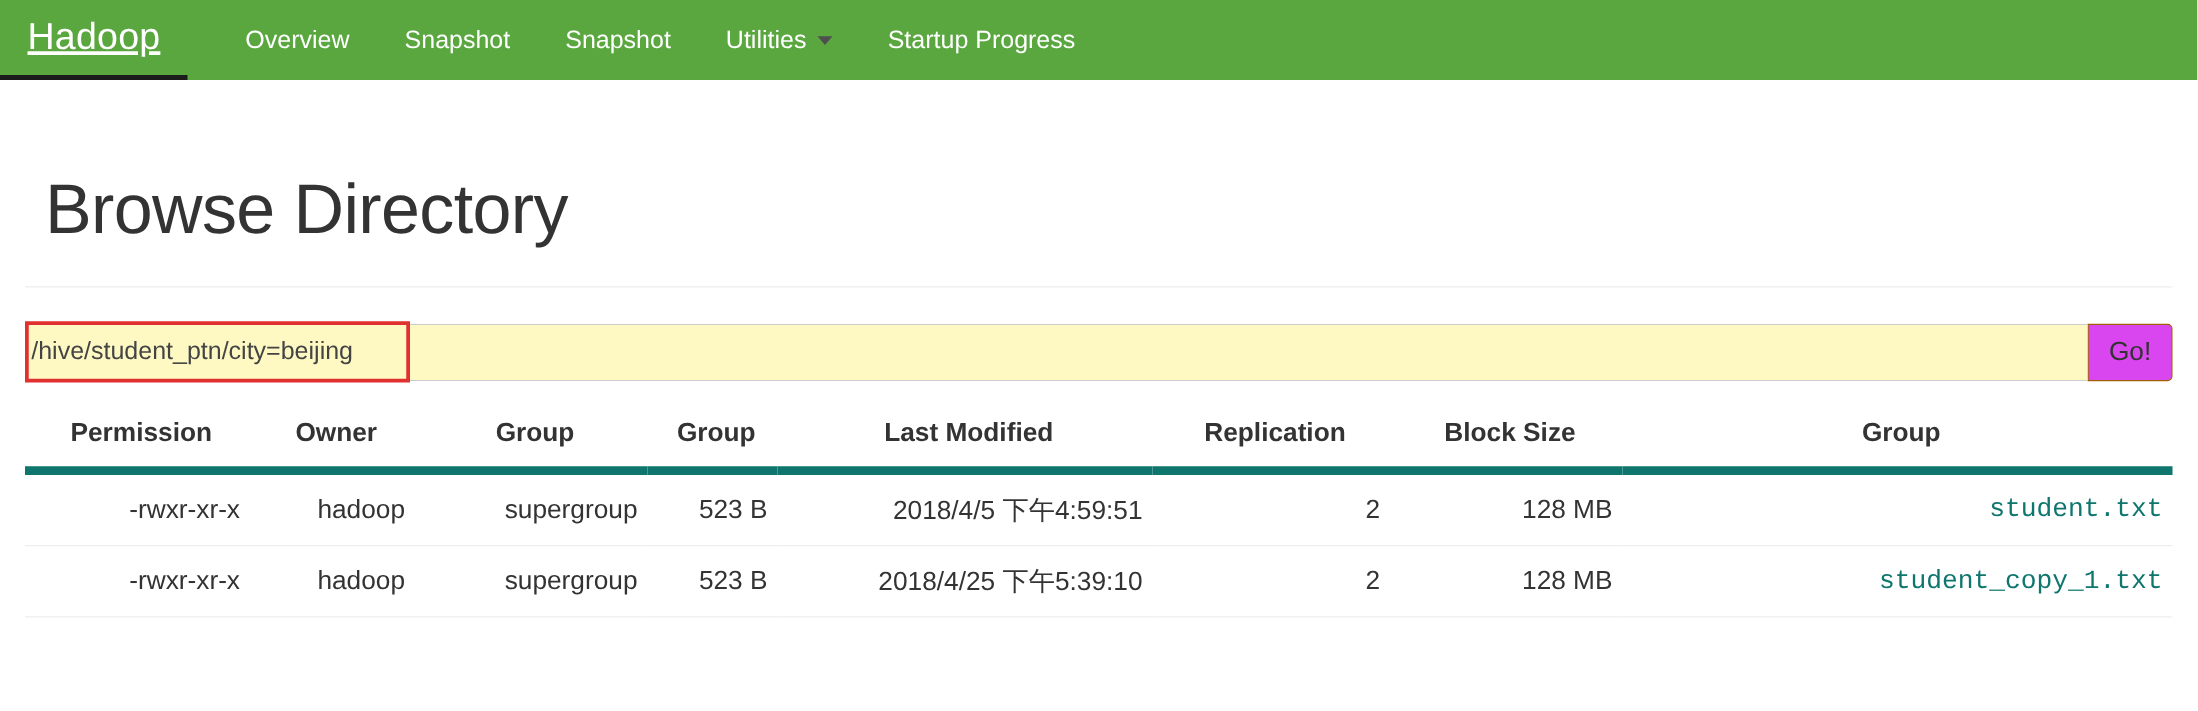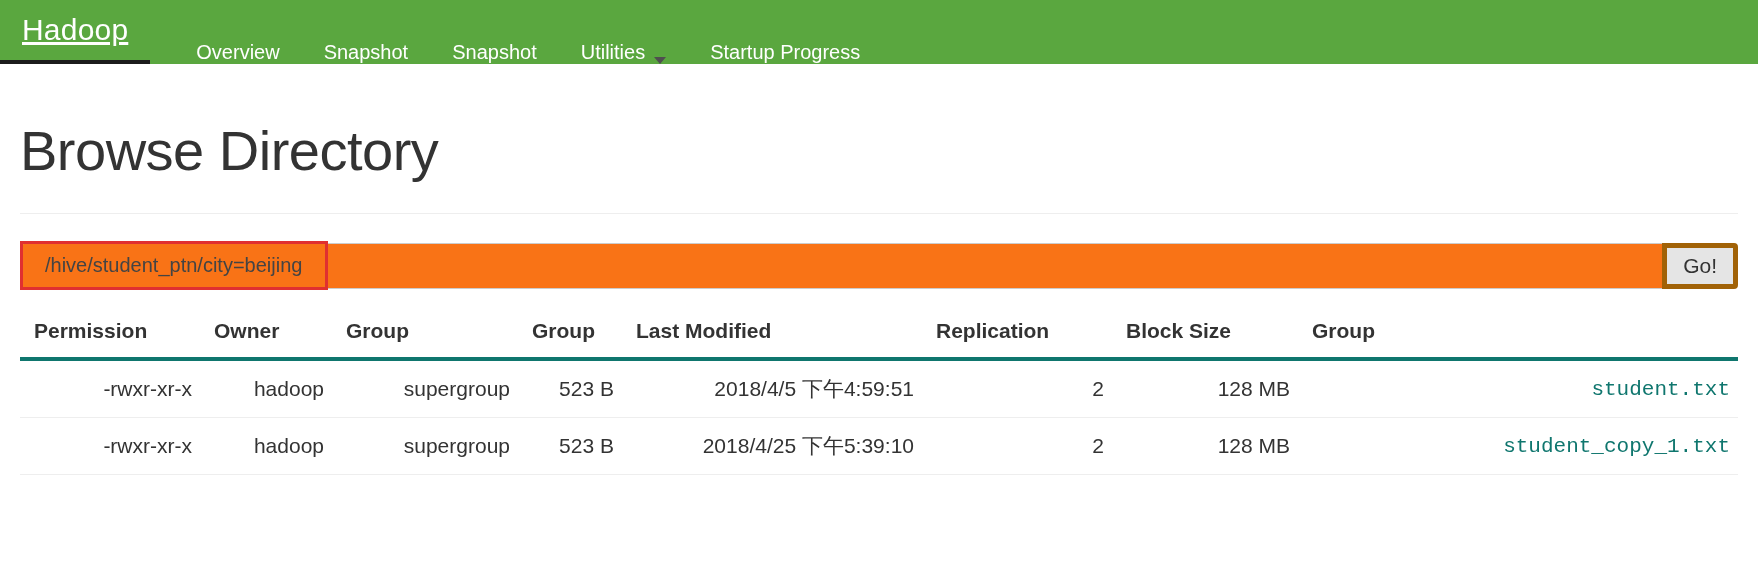--- a/index.html
+++ b/index.html
@@ -42,21 +42,21 @@
   .nav-links {
     display: flex;
     align-items: center;
     list-style: none;
     margin: 0;
     padding: 0 0 0 24px;
   }
   .nav-links li { display: block; }
   .nav-item {
     display: flex;
-    align-items: flex-end;
+    align-items: center;
     color: #ffffff;
     font-size: 20px;
     text-decoration: none;
     padding: 0 22px;
     height: 64px;
     white-space: nowrap;
   }
   .caret {
     display: inline-block;
     width: 0;
@@ -66,21 +66,21 @@
     border-top: 7px solid #4f4f4f;
     border-right: 6px solid transparent;
     border-left: 6px solid transparent;
   }
 
   
   .container {
     padding: 0 20px;
   }
   .page-title {
-    margin: 0;
+    margin: 16px;
     padding-top: 58px;
     font-size: 56px;
     font-weight: 400;
     color: #333333;
     line-height: 1.05;
     letter-spacing: -0.5px;
   }
   .divider {
     border: 0;
     border-top: 1px solid #eeeeee;
@@ -98,65 +98,65 @@
     position: relative;
     flex: 1 1 auto;
     display: flex;
   }
   .path-input {
     flex: 1 1 auto;
     height: 46px;
     border: 1px solid #cccccc;
     border-right: 0;
     border-radius: 4px 0 0 4px;
-    padding: 0 24px;
+    padding: 0 4px;
     font-size: 20px;
     font-family: "Liberation Sans", sans-serif;
     color: #444444;
-    background: #f97316;
+    background: #fef9c3;
     outline: none;
   }
   .redbox {
     position: absolute;
     left: 0px;
     top: -2px;
     width: 308px;
     height: 49px;
     border: 3px solid #e03030;
     pointer-events: none;
   }
   .go-button {
     flex: 0 0 auto;
     height: 46px;
     min-width: 66px;
     padding: 0 16px;
-    border: 5px solid #a16207;
+    border: 1px solid #a16207;
     border-radius: 0 4px 4px 0;
-    background: #e5e5e5;
+    background: #d946ef;
     color: #333333;
     font-size: 21px;
     font-family: "Liberation Sans", sans-serif;
     cursor: pointer;
     line-height: 1;
   }
 
   
   .file-table {
     width: 100%;
     border-collapse: collapse;
     margin-top: 18px;
     table-layout: fixed;
   }
   .file-table th {
-    text-align: left;
+    text-align: center;
     font-size: 21px;
     font-weight: bold;
     color: #333333;
     padding: 12px 8px 14px 14px;
-    border-bottom: 4px solid #0f766e;
+    border-bottom: 7px solid #0f766e;
     white-space: nowrap;
   }
   .file-table td {
     text-align: right;
     font-size: 21px;
     font-weight: 400;
     color: #333333;
     padding: 14px 8px 14px 14px;
     border-bottom: 1px solid #eeeeee;
     white-space: nowrap;

